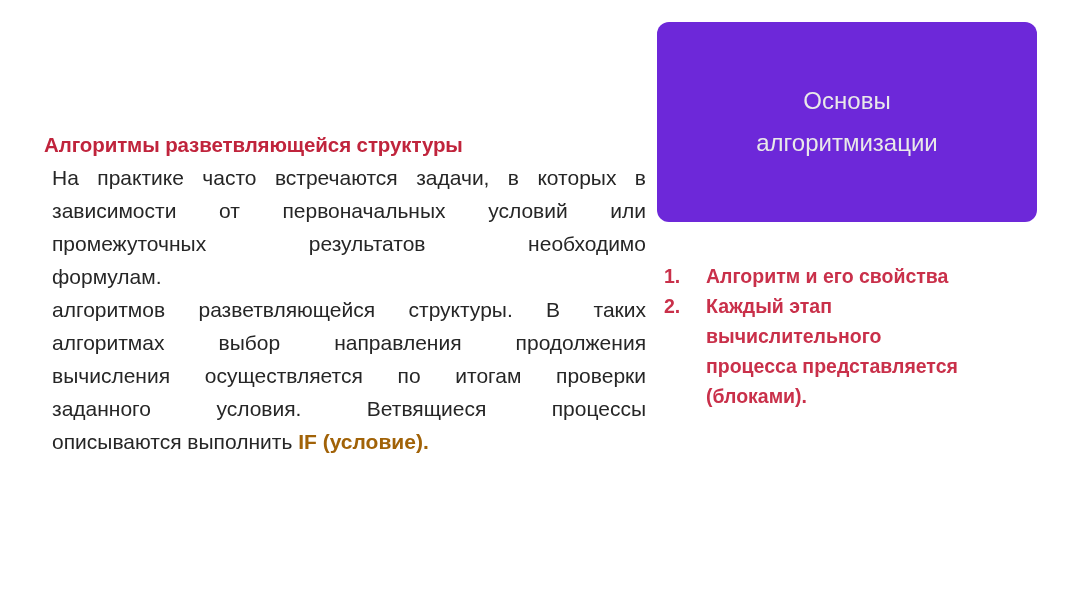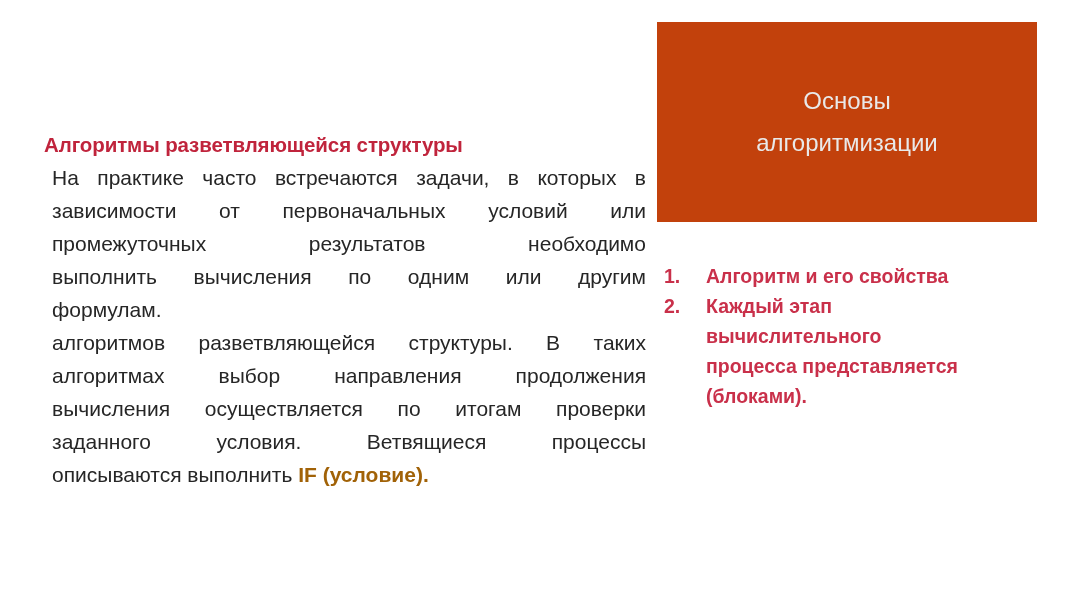--- a/index.html
+++ b/index.html
@@ -69,24 +69,25 @@
     font-weight: bold;
   }
 
   
   .title-box {
     position: absolute;
     left: 657px;
     top: 22px;
     width: 380px;
     height: 200px;
-    background: #c2410c;
+    background: #6d28d9;
     display: flex;
     align-items: center;
     justify-content: center;
+    border-radius: 12px;
   }
 
   .title-box-text {
     color: #E9E9E9;
     font-size: 24px;
     line-height: 42px;
     text-align: center;
     font-weight: normal;
     padding: 0 30px;
   }
@@ -136,21 +137,20 @@
 <div class="slide">
 
   <div class="left-column">
 
     <div class="body-heading">Алгоритмы разветвляющейся структуры</div>
 
     <div class="body-paragraph first">
       <span class="jline">На практике часто встречаются задачи, в которых в</span>
       <span class="jline">зависимости от первоначальных условий или</span>
       <span class="jline">промежуточных результатов необходимо</span>
-      <span class="jline">выполнить вычисления по одним или другим</span>
       <span class="jline last">формулам.</span>
     </div>
 
     <div class="body-paragraph">
       <span class="jline">алгоритмов разветвляющейся структуры. В таких</span>
       <span class="jline">алгоритмах выбор направления продолжения</span>
       <span class="jline">вычисления осуществляется по итогам проверки</span>
       <span class="jline">заданного условия. Ветвящиеся процессы</span>
       <span class="jline last"><span>описываются выполнить </span><span class="accent-inline">IF (условие).</span></span>
     </div>

